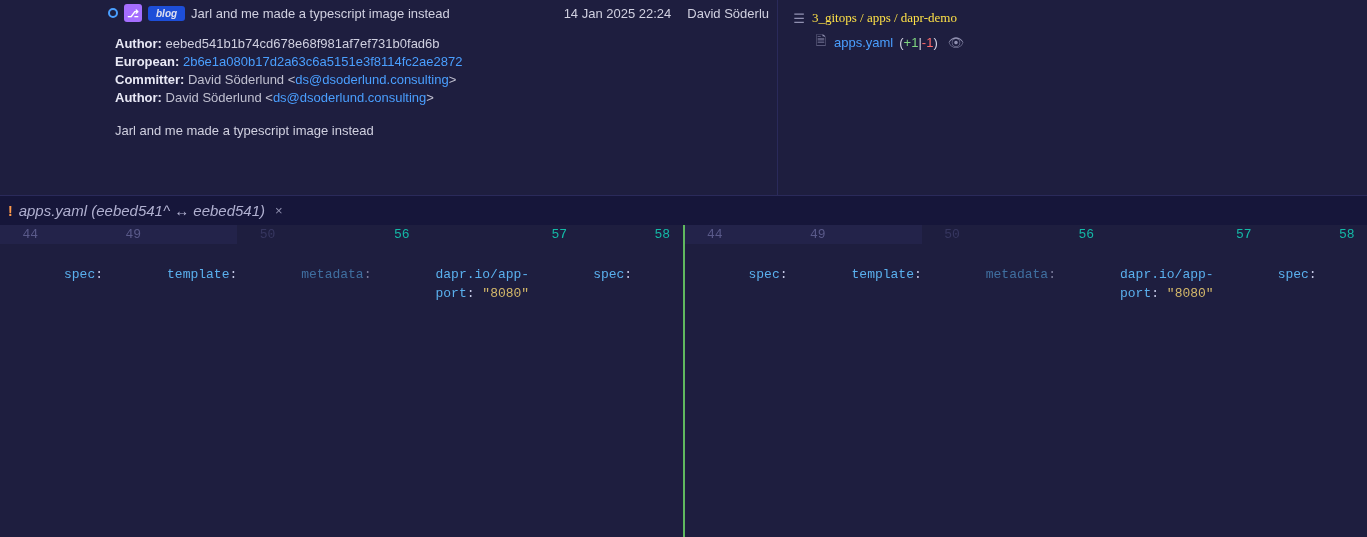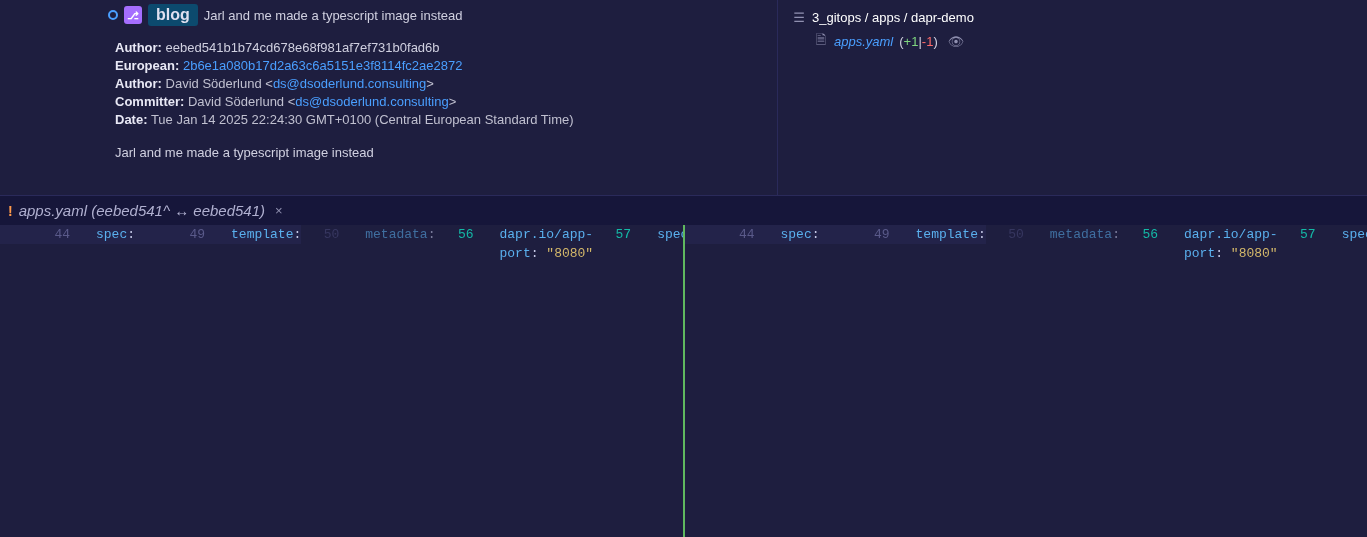--- a/index.html
+++ b/index.html
@@ -2,75 +2,78 @@
 <html><head>
 <meta charset="utf-8">
 <style>
 * { margin: 0; padding: 0; box-sizing: border-box; }
 body { background: #1e1e3f; color: #c5c8e6; font-family: "Segoe UI", Arial, sans-serif; font-size: 13px; width: 1367px; height: 537px; overflow: hidden; }
 .top-panel { display: flex; height: 195px; }
 .commit-panel { flex: 1; padding: 0; }
 .commit-header { display: flex; align-items: center; padding: 4px 8px; gap: 6px; background: #1e1e3f; }
 .node-circle { width: 10px; height: 10px; border: 2px solid #4a9fff; border-radius: 50%; background: #1e1e3f; }
 .branch-icon { width: 18px; height: 18px; background: #a56eff; border-radius: 3px; display: flex; align-items: center; justify-content: center; color: white; font-size: 10px; font-weight: bold; }
-.branch-badge { background: #0c4a6e; padding: 2px 8px; border-radius: 3px; font-weight: bold; color: #e0e0f0; font-size: 16px; }
+.branch-badge { background: #1d4ed8; padding: 2px 8px; border-radius: 3px; font-weight: bold; color: #e0e0f0; font-size: 10px; font-style: italic; }
 .commit-title { color: #d0d0e0; font-size: 13px; }
 .header-right { margin-left: auto; display: flex; gap: 16px; color: #d0d0e0; }
 .commit-body { padding: 10px 20px 10px 115px; }
 .commit-row { margin-bottom: 3px; color: #d0d0e0; }
 .commit-row b { color: #e8e8f5; }
 .link { color: #4a9fff; cursor: pointer; }
 .dull { color: #c0c0d0; }
 .commit-msg { margin-top: 18px; color: #d0d0e0; }
 .file-tree { width: 590px; border-left: 1px solid #2a2a5a; padding: 10px 14px; }
 .tree-row { display: flex; align-items: center; gap: 6px; margin-bottom: 5px; color: #d0d0e0; }
 .tree-row.indent { padding-left: 22px; }
 .tree-icon { width: 14px; text-align: center; color: #9090b0; }
-.tree-path { color: #ffffff; }
-.filename { color: #4a9fff; font-style: italic; }
+.tree-path { color: #fde047; font-family: Liberation Serif, serif; }
+.filename { color: #4a9fff; }
 .diff-stat { }
 .plus { color: #7fd67f; }
 .minus { color: #ff6b6b; }
 .eye { color: #9090b0; margin-left: 4px; }
 .tab-bar { display: flex; align-items: center; background: #16163a; height: 30px; padding: 0 8px; gap: 6px; border-top: 1px solid #2a2a5a; }
 .tab-mod { color: #ff9a4a; font-weight: bold; font-size: 14px; }
 .tab-label { color: #b0b0d0; font-style: italic; font-size: 15px; }
 .tab-close { color: #9090b0; cursor: pointer; margin-left: 4px; }
 .diff-area { display: flex; height: calc(100% - 225px); font-family: Consolas, "Courier New", monospace; font-size: 13px; line-height: 19px; }
 .diff-pane { flex: 1; display: flex; overflow: hidden; position: relative; }
 .diff-pane:first-child { border-right: 2px solid #5fb85f; }
 .gutter { width: 46px; text-align: right; color: #14b8a6; padding-right: 8px; user-select: none; }
 .line { height: 19px; display: flex; }
 .line .gutter { flex: 0 0 46px; }
 .line .gmarker { flex: 0 0 14px; text-align: center; color: #9090b0; }
-.line .code { flex: 1; padding-left: 4px; }
-.line.sticky { background: #23234a; padding-left: 32px; }
+.line .code { flex: 1; padding-left: 4px; margin-top: 40px; }
+.line.sticky { background: #23234a; }
 .line.sticky .gutter { color: #5a5a8a; }
 .key { color: #5ab0ee; }
 .str { color: #d4b86a; }
 .folded-line .gutter { color: #4a4a7a; }
 .folded-line { opacity: 0.55; }
 </style>
 </head>
 <body>
 
 <div class="top-panel">
   <div class="commit-panel">
     <div class="commit-header" style="padding-left:108px;">
       <span class="node-circle"></span>
       <span class="branch-icon">⎇</span>
       <span class="branch-badge">blog</span>
       <span class="commit-title">Jarl and me made a typescript image instead</span>
+      <span class="header-right">
+        <span>14 Jan 2025 22:24</span>
+        <span>David Söderlu</span>
+      </span>
     </div>
     <div class="commit-body">
       <div class="commit-row"><b>Author:</b> <span>eebed541b1b74cd678e68f981af7ef731b0fad6b</span></div>
       <div class="commit-row"><b>European:</b> <span class="link">2b6e1a080b17d2a63c6a5151e3f8114fc2ae2872</span></div>
+      <div class="commit-row"><b>Committer:</b> <span class="dull">David Söderlund &lt;</span><span class="link">ds@dsoderlund.consulting</span><span class="dull">&gt;</span></div>
       <div class="commit-row"><b>Author:</b> <span class="dull">David Söderlund &lt;</span><span class="link">ds@dsoderlund.consulting</span><span class="dull">&gt;</span></div>
-      <div class="commit-row"><b>Committer:</b> <span class="dull">David Söderlund &lt;</span><span class="link">ds@dsoderlund.consulting</span><span class="dull">&gt;</span></div>
-      <div class="commit-row"><b>Date:</b> <span class="dull">Tue Jan 14 2025 22:24:30 GMT+0100 (Central European Standard Time)</span></div>
       <div class="commit-msg">Jarl and me made a typescript image instead</div>
     </div>
   </div>
   <div class="file-tree">
     <div class="tree-row">
       <span class="tree-icon">☰</span>
       <span class="tree-path">3_gitops / apps / dapr-demo</span>
     </div>
     <div class="tree-row indent">
       <span class="tree-icon">🗎</span>

